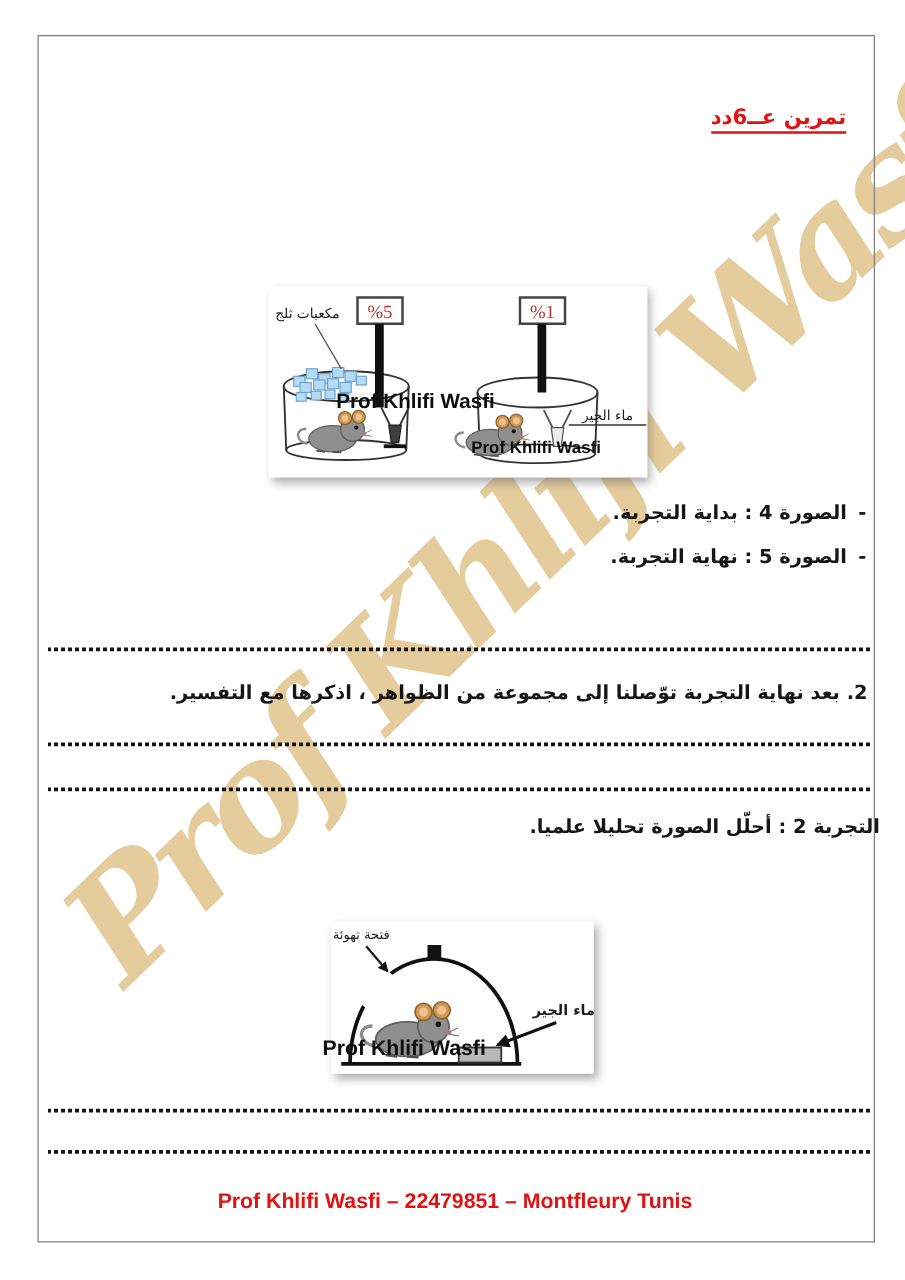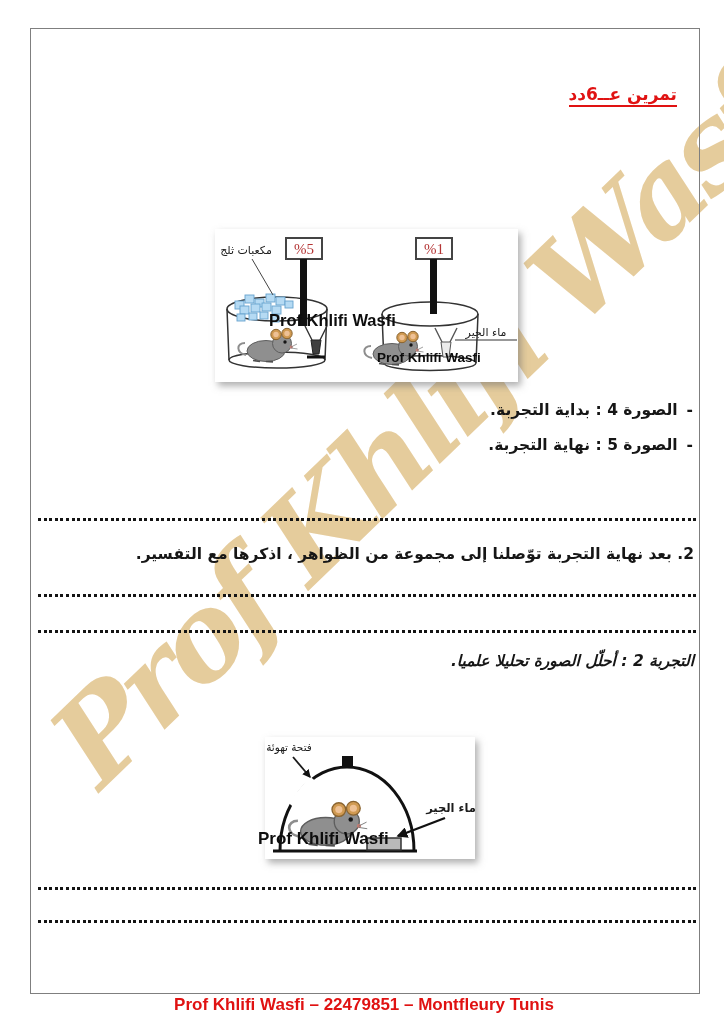--- a/index.html
+++ b/index.html
@@ -28,41 +28,40 @@
     right:47px; top:84px; direction:rtl; font-weight:bold; font-size:17px;
     color:#e01212; border-bottom:2px solid #e01212; padding-bottom:1px;
   }
 
   .intro { right:28px; top:127px; }
   .exp1  { left:38px; right:26px; top:158px; text-align:justify; line-height:31px; margin:0; }
   .bullet { right:31px; display:flex; direction:rtl; gap:9px; }
   .b1 { top:401px; } .b2 { top:436px; }
   .q1 { right:30px; top:471px; }
   .q2 { right:30px; top:545px;margin-left:44px; }
-  .exp2 { right:30px; top:652px;font-style:italic; }
+  .exp2 { right:20px; top:652px; }
 
   .dots {
     left:38px; width:659px; height:4px; z-index:2;
     background-image:repeating-linear-gradient(90deg,#141414 0 3px,transparent 3px 5.6px);
     background-repeat:repeat-x; background-position:0 1px; background-size:auto 3px;
   }
   .dl1 { top:517px; } .dl2 { top:593px; } .dl3 { top:629px; } .dl4 { top:886px; } .dl5 { top:919px; }
 
   .figure {
     background:#fff; box-shadow:3px 4px 7px rgba(110,110,110,.55); z-index:2;
   }
   .fig1 { left:215px; top:229px; width:303px; height:153px; }
   .fig2 { left:265px; top:737px; width:210px; height:122px; }
   .figure svg { overflow:visible; display:block; }
 
   .footer {
     left:30px; top:951px; width:668px; text-align:center;
     font-family:"Liberation Sans", sans-serif; font-weight:bold; font-size:17px;
     color:#e01212;
-    margin-top:44px;
   }
 
   svg text.arab  { font-family:"DejaVu Sans",sans-serif; fill:#1c1c1c; }
   svg text.gauge { font-family:"Liberation Serif",serif; fill:#b43434; }
   svg text.wmark { font-family:"Liberation Sans",sans-serif; font-weight:bold; fill:#0d0d0d; }
 </style>
 </head>
 <body>
 
 <div id="page">

